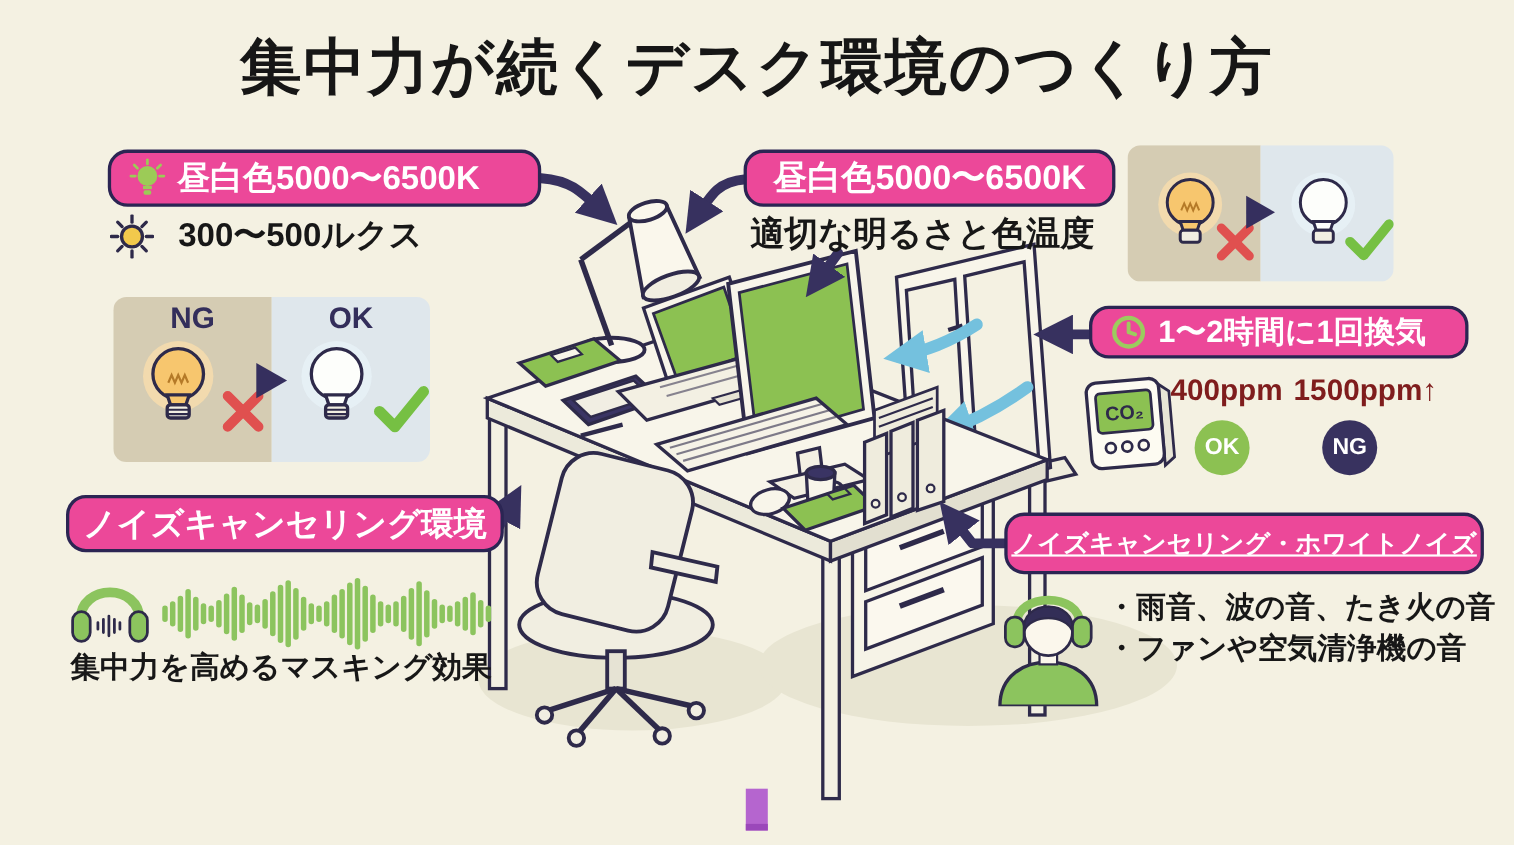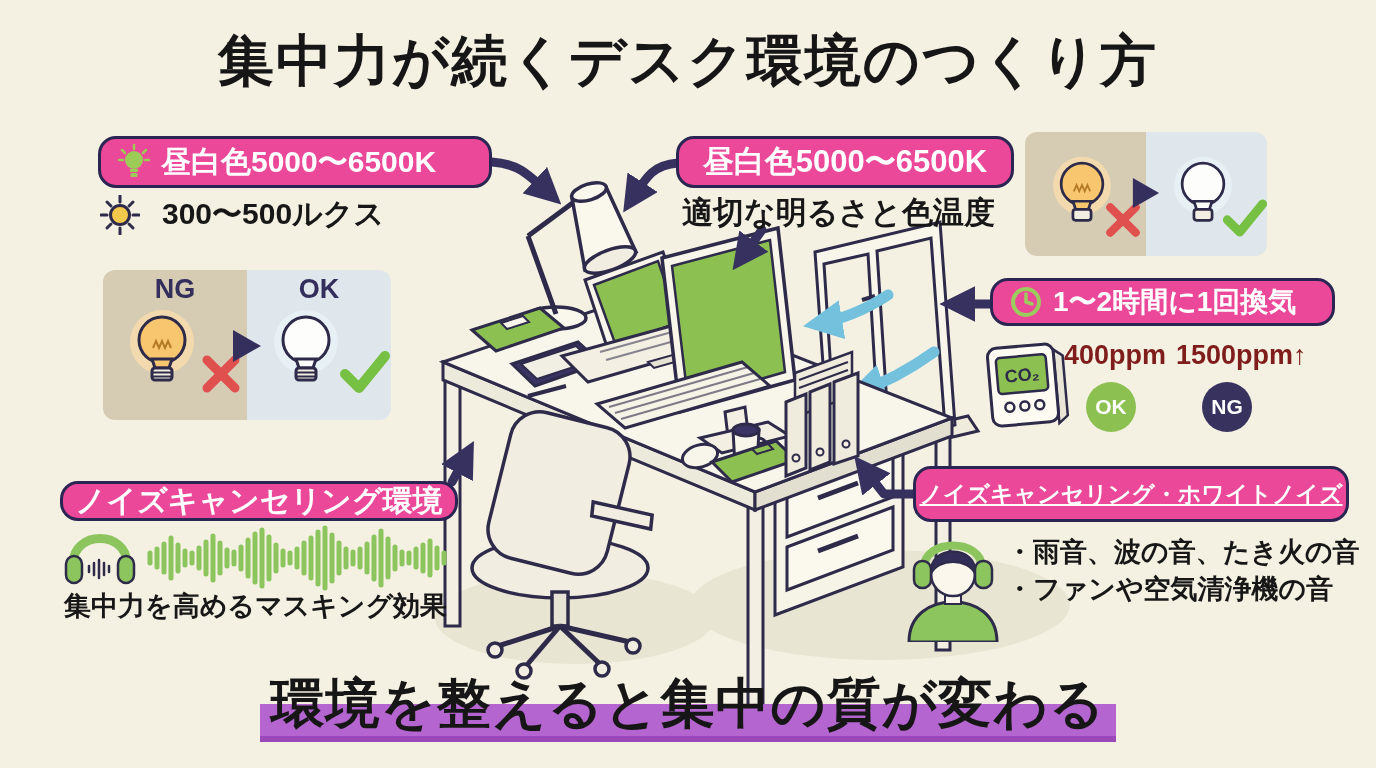--- a/index.html
+++ b/index.html
@@ -26,21 +26,21 @@
   
   .badge{
     position:absolute;display:flex;align-items:center;gap:10px;
     background:#ec4899;border:3px solid #2b2553;border-radius:18px;
     color:#ffffff;font-weight:800;padding:0 16px;box-sizing:border-box;
     z-index:3;white-space:nowrap;
   }
   #badge-light-left{left:98px;top:136px;width:394px;height:52px;font-size:30px;}
   #badge-light-center{left:676px;top:136px;width:338px;height:52px;font-size:31px;justify-content:center;}
   #badge-vent{left:990px;top:278px;width:345px;height:48px;font-size:28px;}
-  #badge-noise-left{left:60px;top:450px;width:398px;height:40px;font-size:30px;justify-content:center;margin-top:31px;}
+  #badge-noise-left{left:60px;top:450px;width:398px;height:52px;font-size:30px;justify-content:center;}
   #badge-noise-right{left:913px;top:466px;width:436px;height:56px;font-size:23px;justify-content:center;text-decoration:underline;}
   
   #lux-row{left:100px;top:194px;display:flex;align-items:center;gap:22px;
     font-size:30px;font-weight:800;color:#171717;z-index:3;}
   #caption-center{left:682px;top:192px;font-size:31px;font-weight:900;color:#171717;z-index:3;}
   #masking-caption{left:64px;top:588px;font-size:27px;font-weight:900;color:#171717;z-index:3;}
   #noise-list{left:1006px;top:534px;font-size:27px;font-weight:800;line-height:37px;color:#171717;z-index:3;}
   
   .ngok-card{position:absolute;border-radius:12px;overflow:hidden;display:flex;z-index:2;}
   #card-left{left:103px;top:270px;width:288px;height:150px;}
@@ -373,15 +373,14 @@
 </svg>
 
 <div id="noise-list" class="abs">
   <div>・雨音、波の音、たき火の音</div>
   <div>・ファンや空気清浄機の音</div>
 </div>
 
 <div id="footer-wrap" class="abs">
   <span id="footer-inner">
     <span id="footer-highlight"></span>
-    <span id="footer-text">環境を整えると集中の質が変わる</span>
   </span>
 </div>
 
 </body></html>

